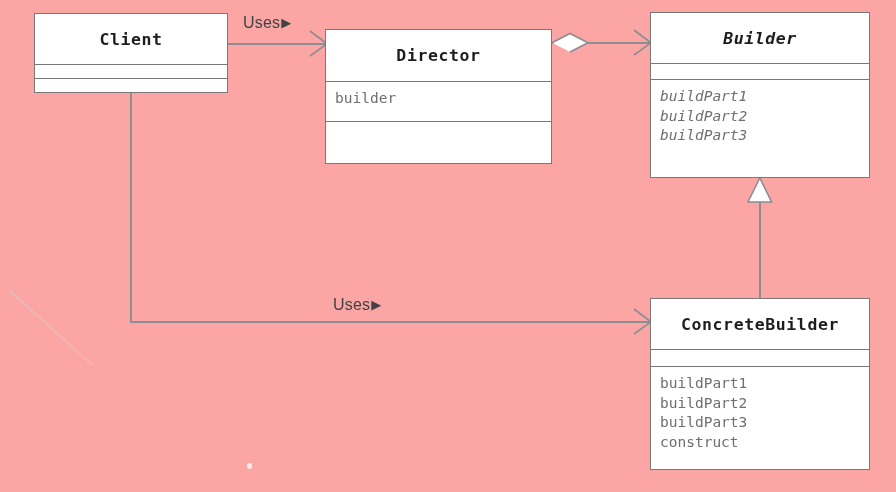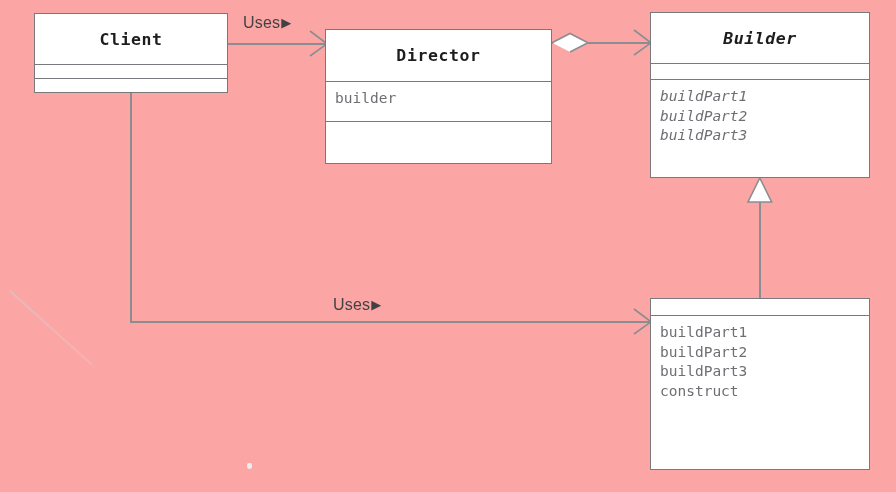--- a/index.html
+++ b/index.html
@@ -216,20 +216,21 @@
         <div class="empty-compartment"></div>
       </div>
     <div class="compartment c-ops member-list abstract last">
       <div class="member">buildPart1</div>
       <div class="member">buildPart2</div>
       <div class="member">buildPart3</div>
     </div>
   </div>
 
   <div class="umlclass" id="class-concrete">
+    <div class="compartment c-title class-title">ConcreteBuilder</div>
     <div class="compartment c-attrs">
         <div class="empty-compartment"></div>
       </div>
     <div class="compartment c-ops member-list last">
       <div class="member">buildPart1</div>
       <div class="member">buildPart2</div>
       <div class="member">buildPart3</div>
       <div class="member">construct</div>
     </div>
   </div>

